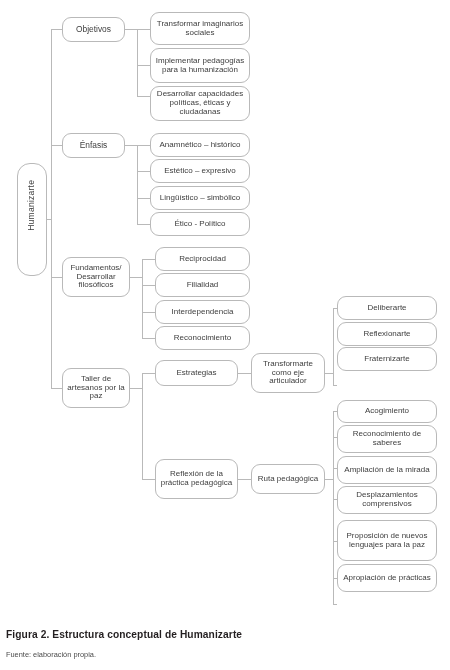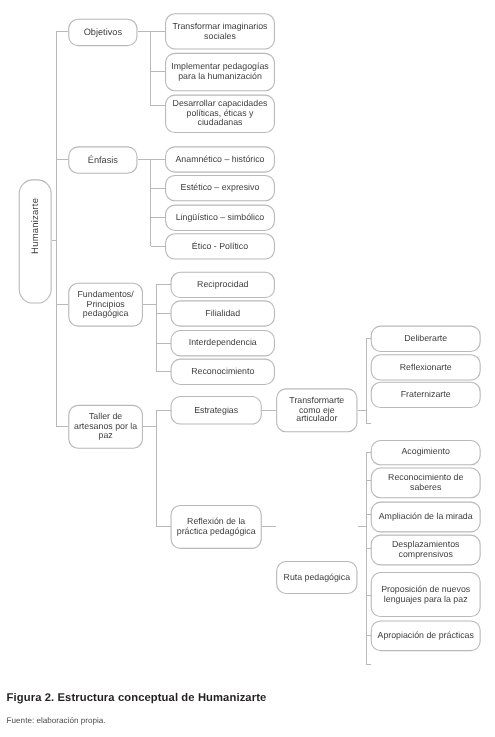--- a/index.html
+++ b/index.html
@@ -136,21 +136,21 @@
       <span class="lbl">Humanizarte</span>
     </div>
 
     <div class="node fs-big" style="left:62px;top:17px;width:63px;height:25px;">
       <span class="lbl">Objetivos</span>
     </div>
     <div class="node fs-big" style="left:62px;top:133px;width:63px;height:25px;">
       <span class="lbl">Énfasis</span>
     </div>
     <div class="node fs-mid" style="left:62px;top:257px;width:68px;height:40px;">
-      <span class="lbl">Fundamentos/ Principios pedagógica</span>
+      <span class="lbl">Fundamentos/ Desarrollar filosóficos</span>
     </div>
     <div class="node fs-mid" style="left:62px;top:368px;width:68px;height:40px;">
       <span class="lbl">Taller de artesanos por la paz</span>
     </div>
 
     <div class="node fs-mid" style="left:150px;top:48px;width:100px;height:35px;">
       <span class="lbl">Implementar pedagogías para la humanización</span>
     </div>
     <div class="node fs-mid" style="left:150px;top:12px;width:100px;height:33px;">
       <span class="lbl">Transformar imaginarios sociales</span>
@@ -188,21 +188,21 @@
     <div class="node fs-mid" style="left:155px;top:360px;width:83px;height:26px;">
       <span class="lbl">Estrategias</span>
     </div>
     <div class="node fs-mid" style="left:155px;top:459px;width:83px;height:40px;">
       <span class="lbl">Reflexión de la práctica pedagógica</span>
     </div>
 
     <div class="node fs-mid" style="left:251px;top:353px;width:74px;height:40px;">
       <span class="lbl">Transformarte como eje articulador</span>
     </div>
-    <div class="node fs-mid" style="left:251px;top:464px;width:74px;height:30px;margin-top:46px;">
+    <div class="node fs-mid" style="left:251px;top:464px;width:74px;height:30px;">
       <span class="lbl">Ruta pedagógica</span>
     </div>
 
     <div class="node fs-mid" style="left:337px;top:296px;width:100px;height:24px;">
       <span class="lbl">Deliberarte</span>
     </div>
     <div class="node fs-mid" style="left:337px;top:322px;width:100px;height:24px;">
       <span class="lbl">Reflexionarte</span>
     </div>
     <div class="node fs-mid" style="left:337px;top:347px;width:100px;height:24px;">

